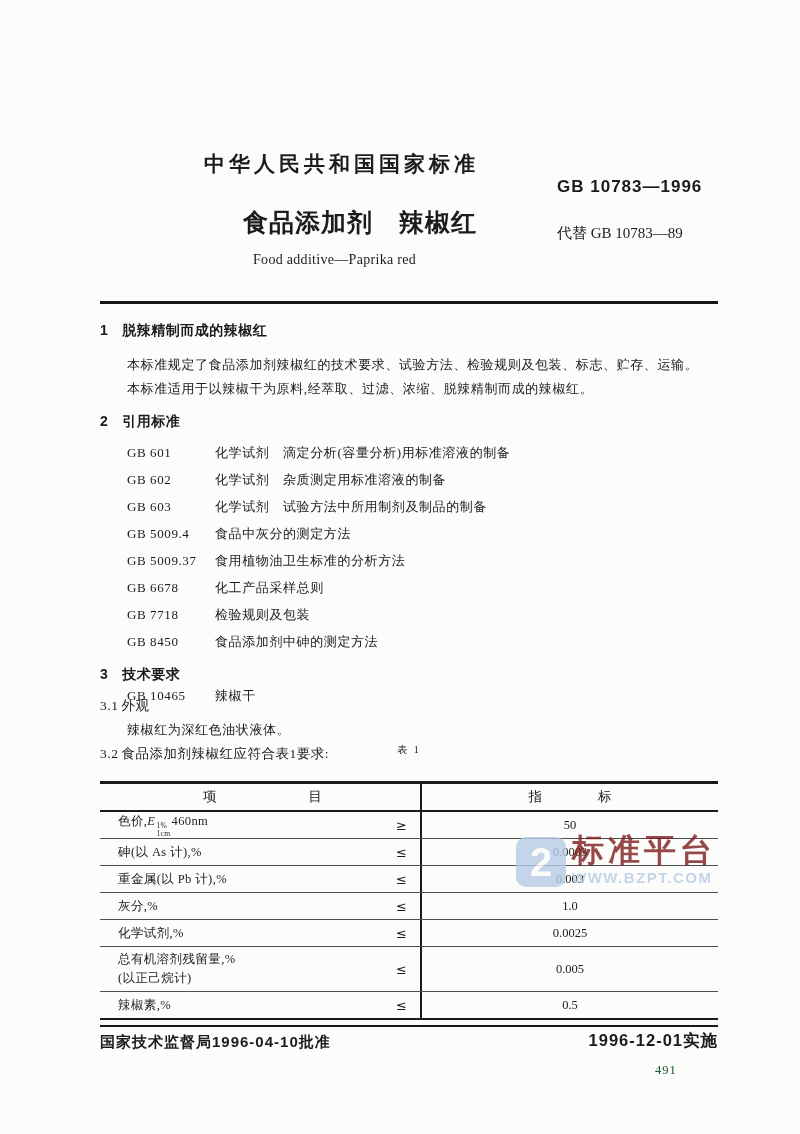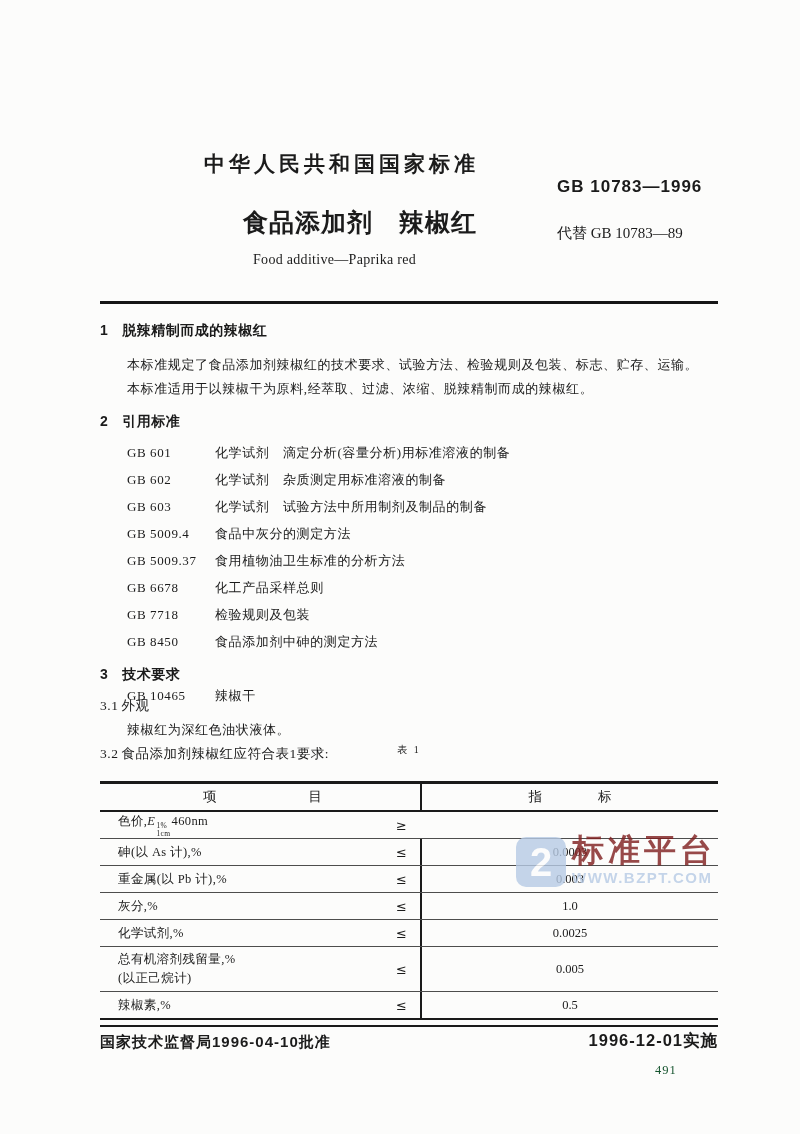--- a/index.html
+++ b/index.html
@@ -200,20 +200,23 @@
     </div>
 
     <div class="t-row">
       <div class="t-col1">
         <span class="t-item"><span>色价,</span><span class="eletter">E</span><span class="supsub">
               <span>1%</span>
               <span>1cm</span>
             </span><span>460nm</span></span>
         <span class="t-op">≥</span>
       </div>
+      <div class="t-col2">
+          <span>50</span>
+        </div>
     </div>
 
     <div class="t-row">
       <div class="t-col1">
         <span class="t-item">砷(以 As 计),%</span>
         <span class="t-op">≤</span>
       </div>
       <div class="t-col2">
           <span>0.0003</span>
         </div>

